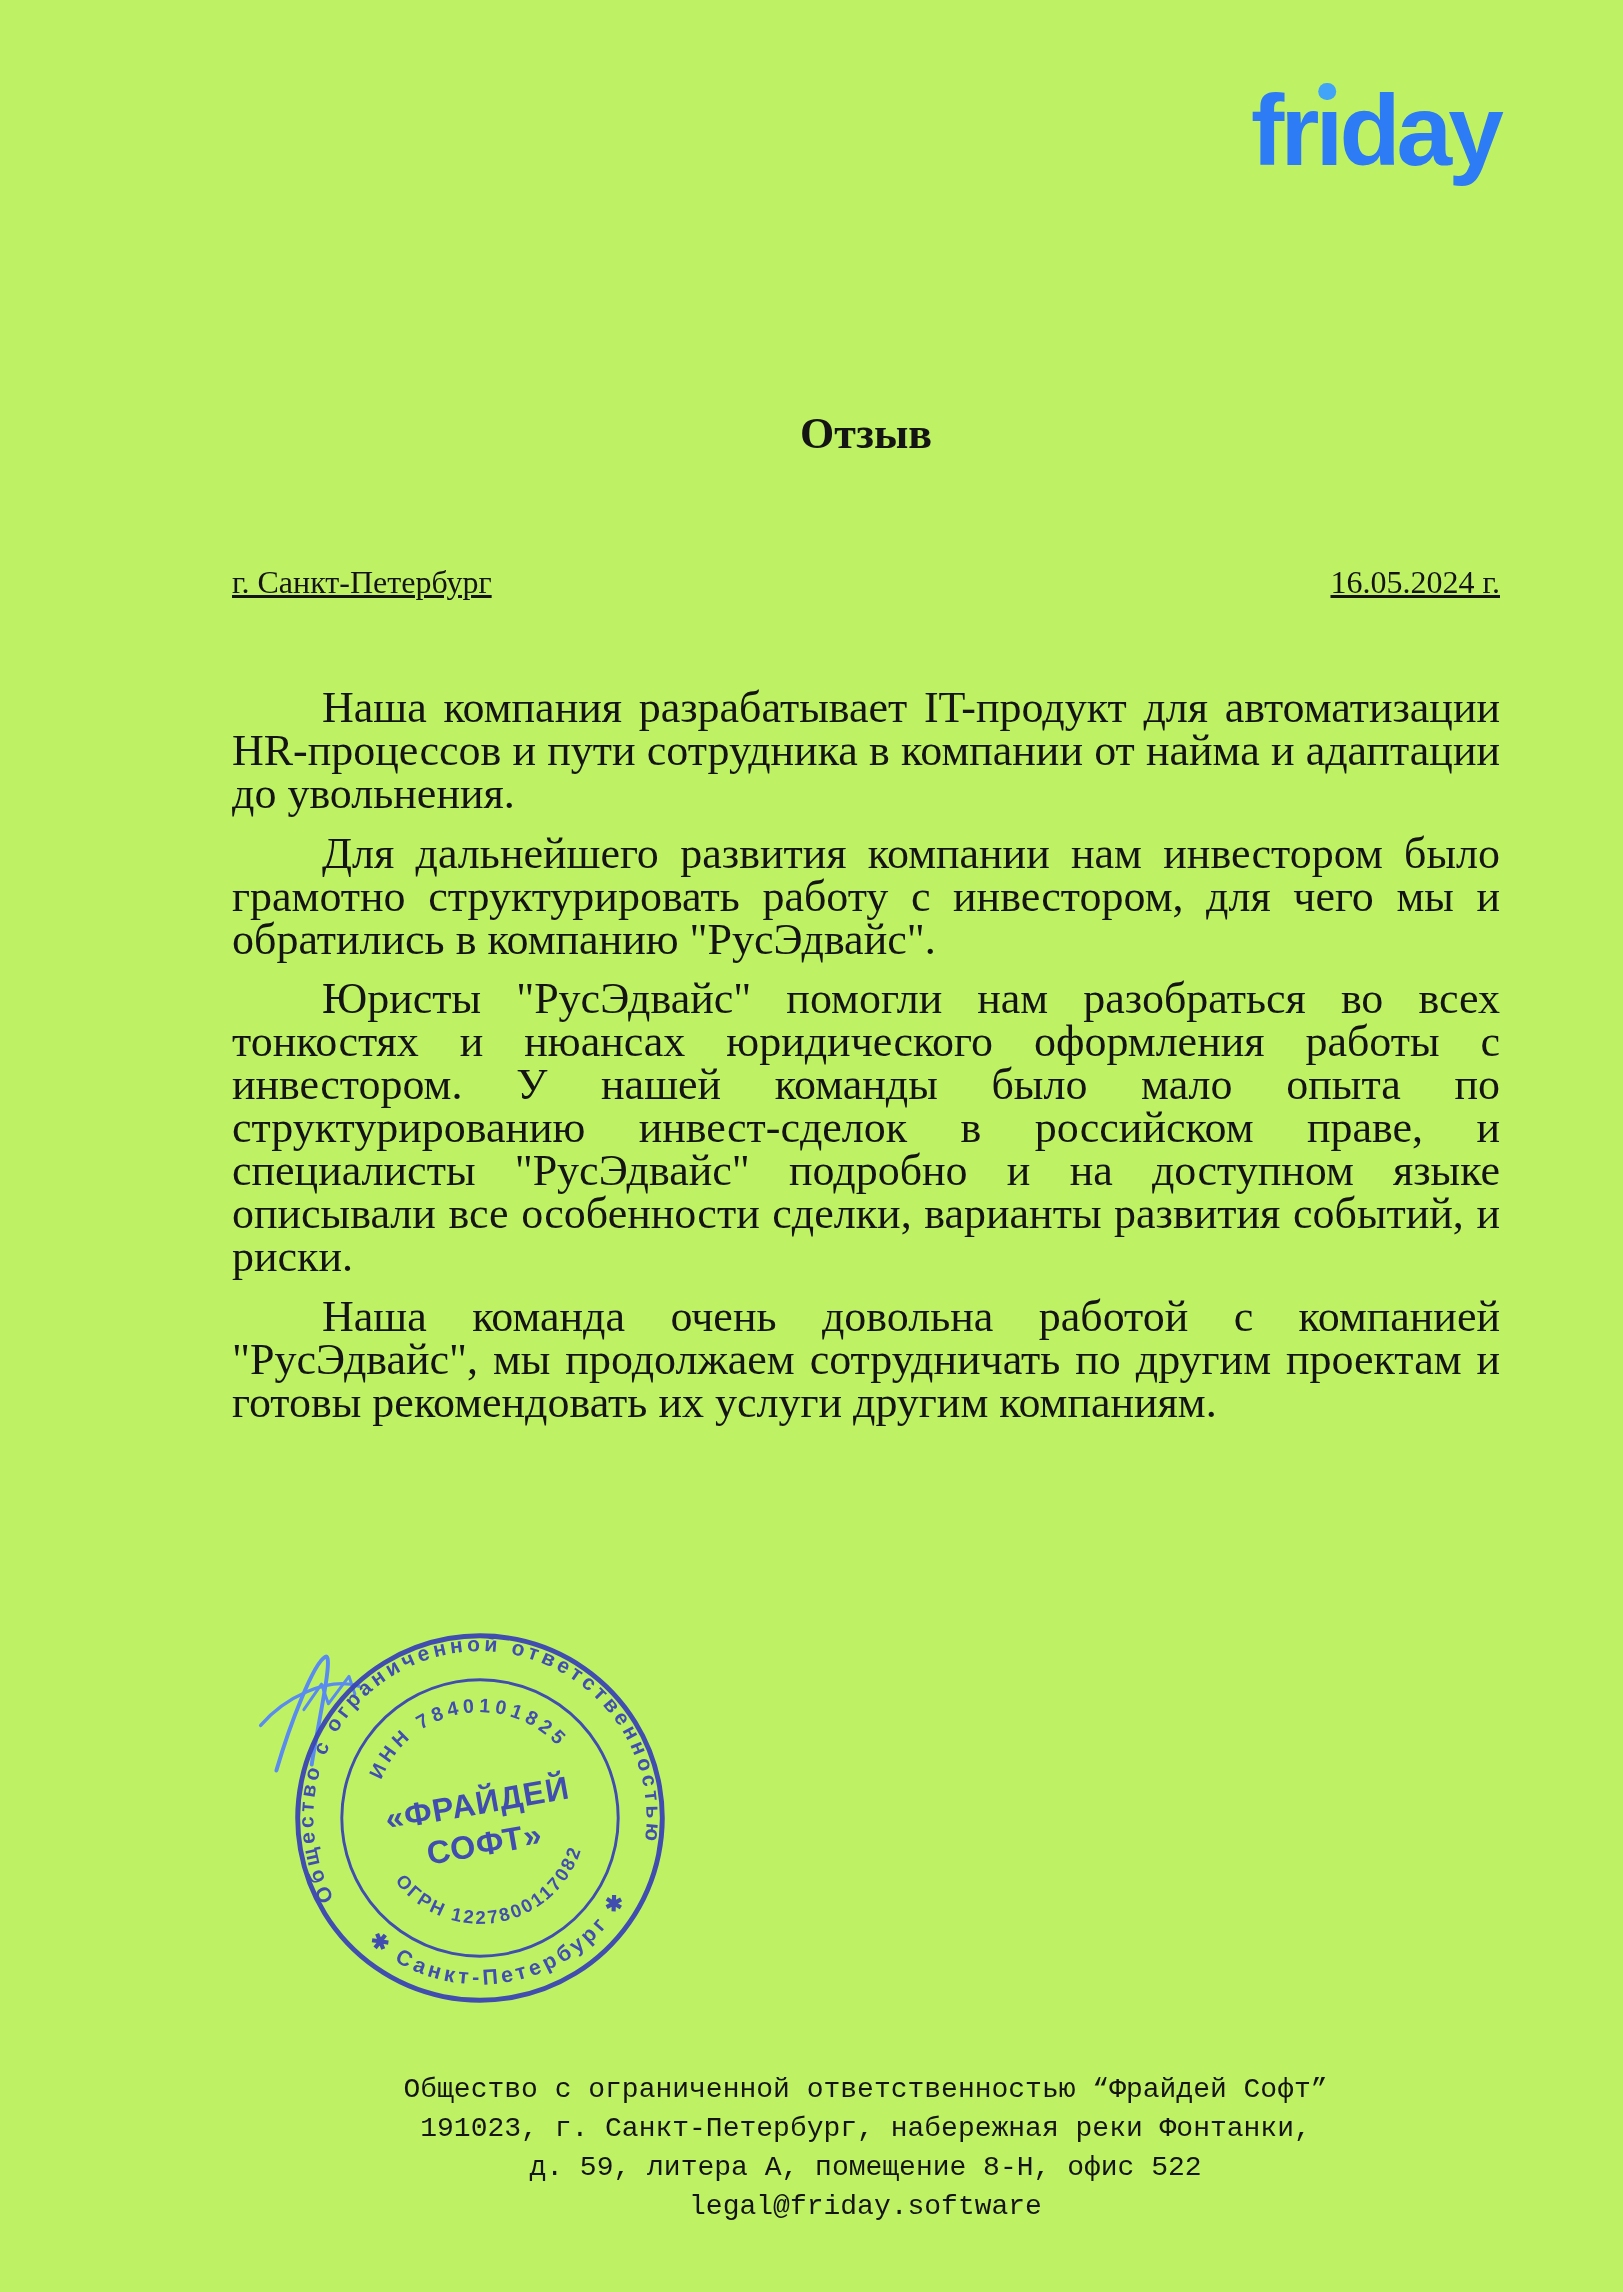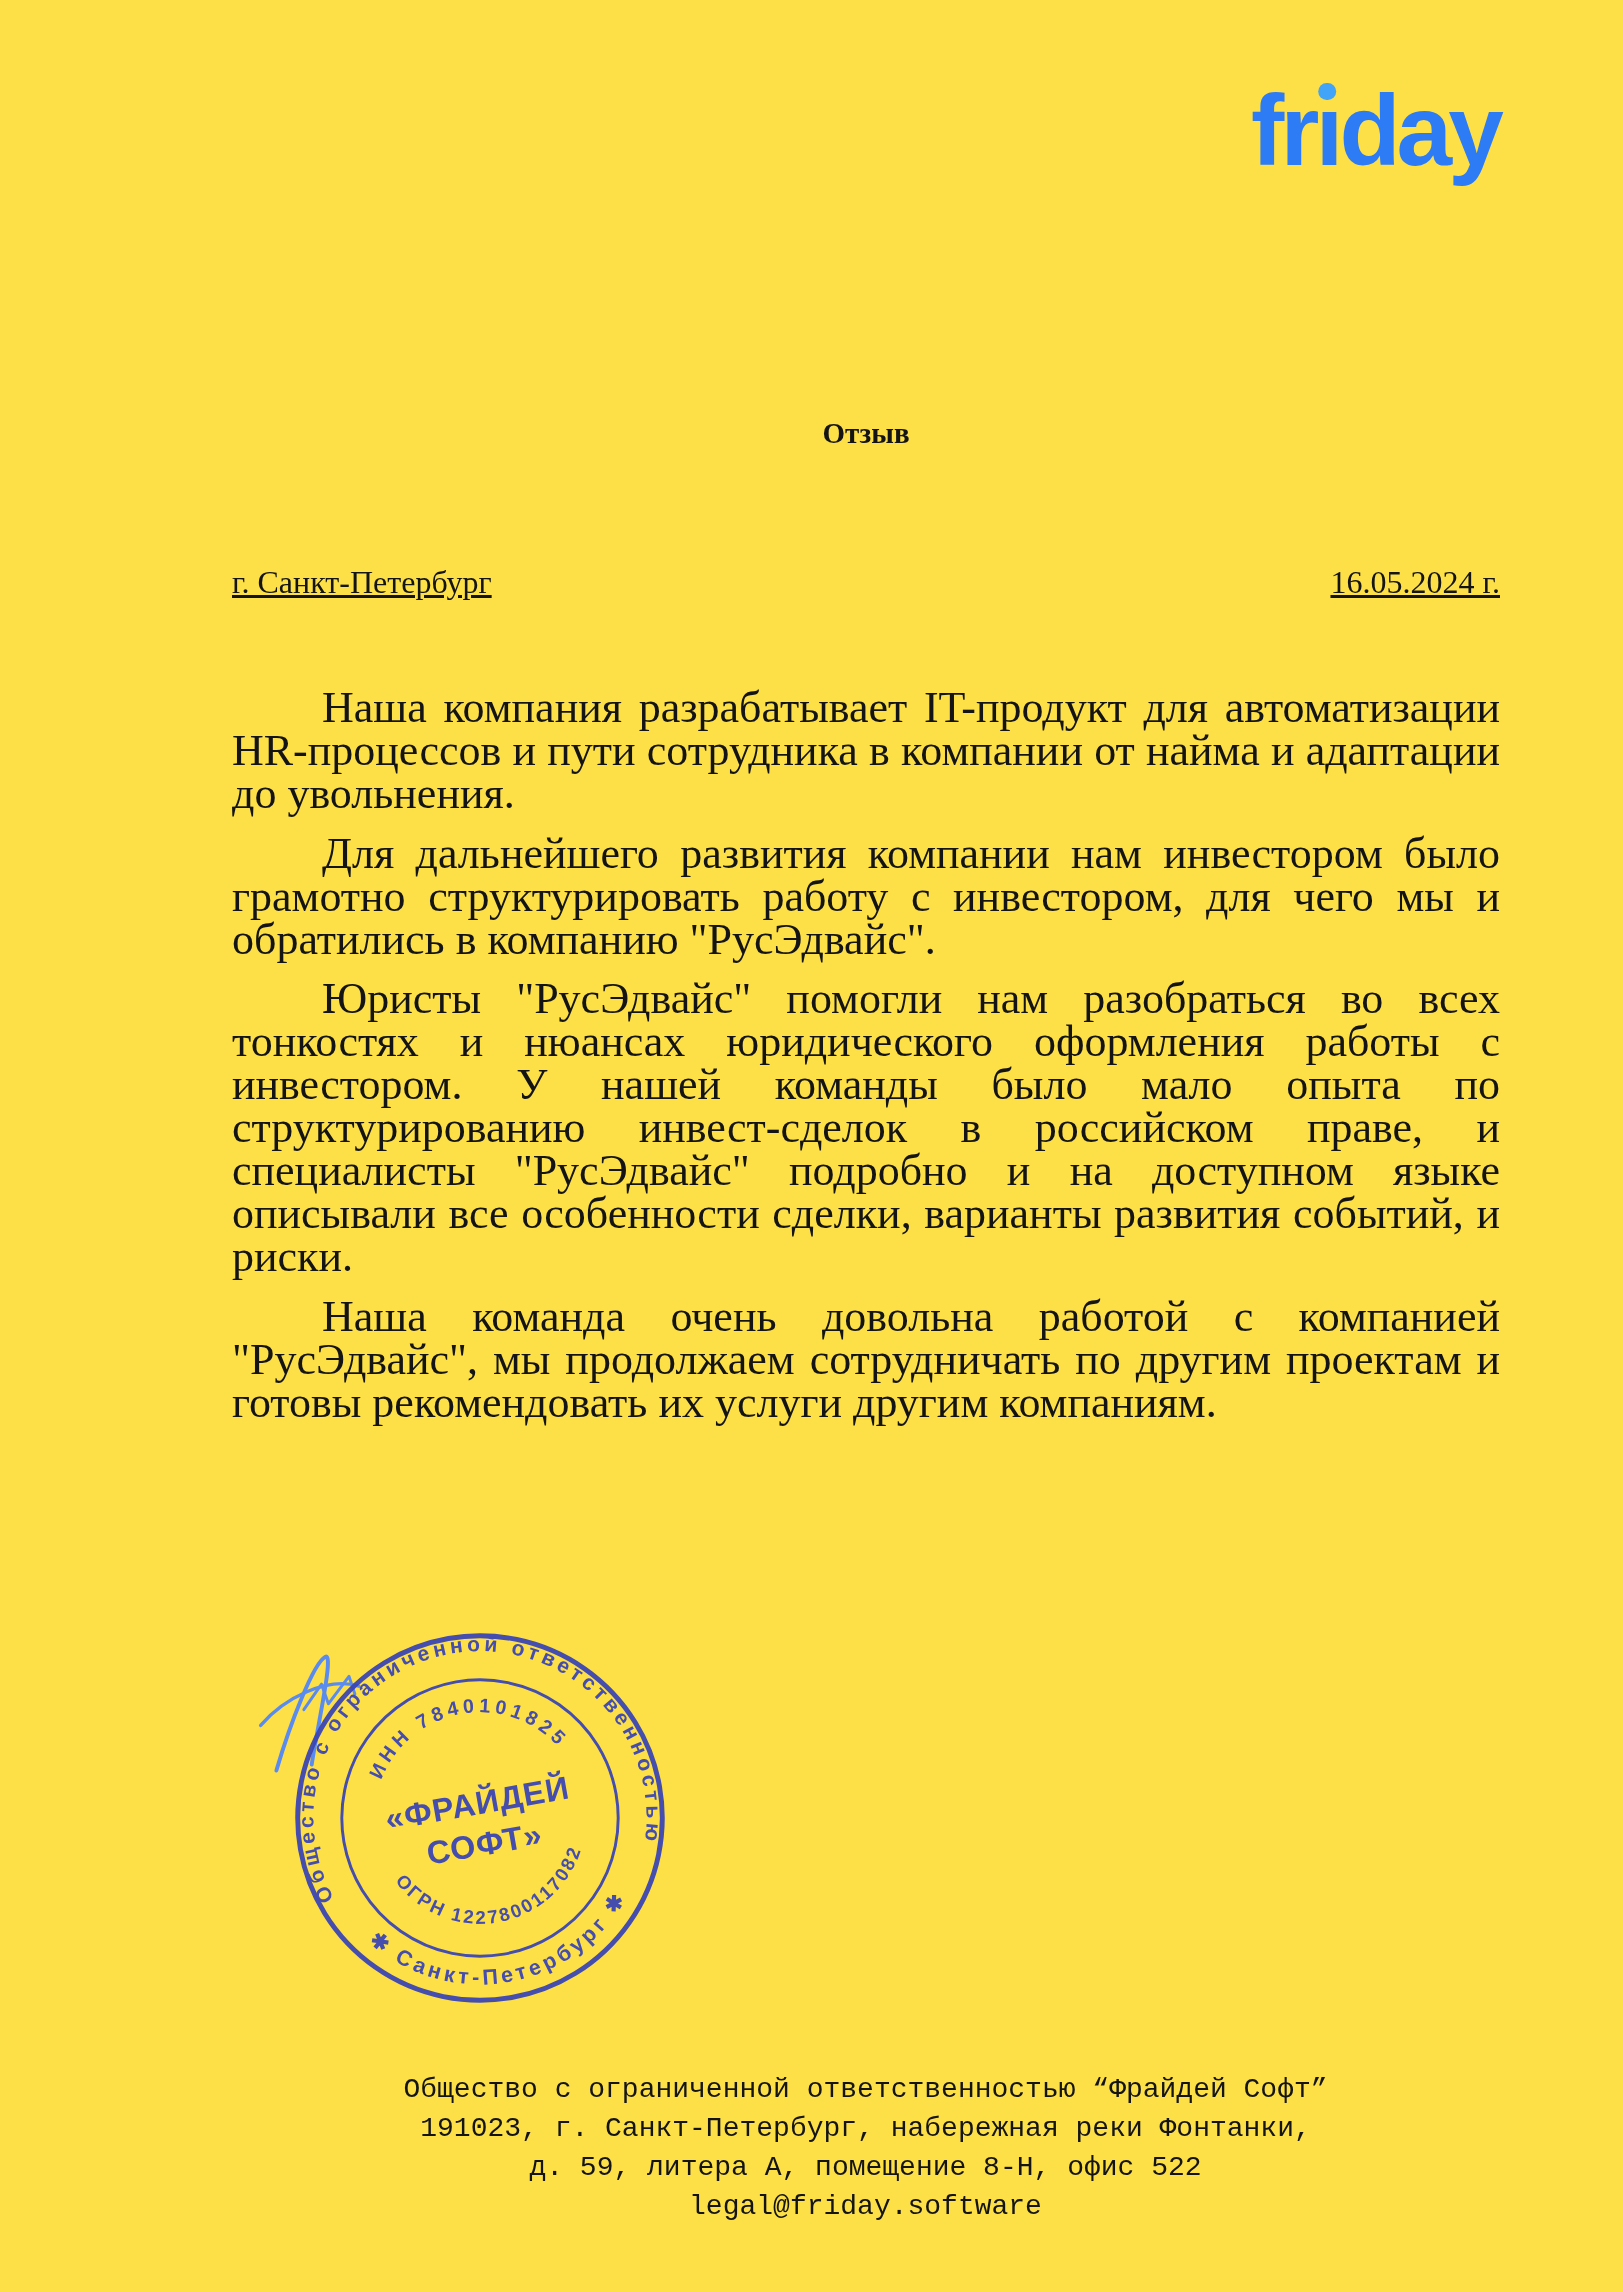--- a/index.html
+++ b/index.html
@@ -1,20 +1,20 @@
 <!DOCTYPE html>
 <html><head>
 <meta charset="utf-8">
 <style>
   html, body { margin: 0; padding: 0; background: #ffffff; }
   .page {
     position: relative;
     width: 1623px;
     height: 2293px;
-    background: #fde047;
+    background: #bef264;
     font-family: "Liberation Serif", serif;
     color: #141414;
     overflow: hidden;
   }
 
   
   .logo {
     position: absolute;
     top: 80px;
     right: 123px;
@@ -40,21 +40,21 @@
 
   
   .content {
     position: absolute;
     left: 232px;
     right: 123px;
     top: 412px;
   }
   .title {
     margin: 0;
-    font-size: 29px;
+    font-size: 44px;
     line-height: 43px;
     font-weight: 700;
     text-align: center;
   }
   .meta-row {
     margin-top: 106px;
     display: flex;
     justify-content: space-between;
     font-size: 32px;
     line-height: 43px;

